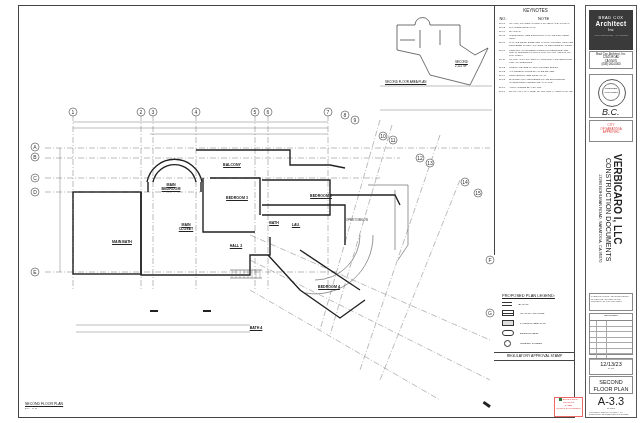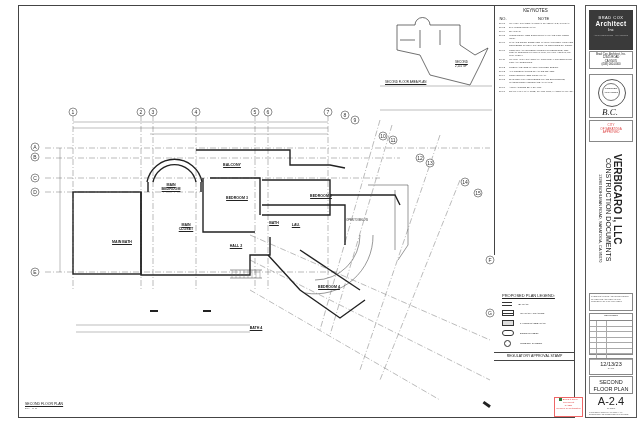--- a/index.html
+++ b/index.html
@@ -8,21 +8,21 @@
     .tb{position:absolute;left:585px;top:5px;width:52px;height:413px;border:1px solid #555;box-sizing:border-box;background:#fff;}
     .logo{position:absolute;left:3px;top:4px;width:44px;height:40px;background:#3a3a3a;color:#fff;text-align:center;}
     .logo .l1{font-size:4px;letter-spacing:.5px;margin-top:5px;}
     .logo .l2{font-size:6.5px;font-weight:bold;letter-spacing:.3px;}
     .logo .l3{font-size:4px;}
     .logo .l4{font-size:2.5px;color:#aaa;margin-top:2px;}
     .addr{position:absolute;left:3px;top:45px;width:44px;height:18px;font-size:2.8px;text-align:center;line-height:3.3px;border:0.5px solid #888;box-sizing:border-box;padding-top:1px;}
     .seal{position:absolute;left:3px;top:68px;width:44px;height:44px;border:0.5px solid #888;box-sizing:border-box;}
     .seal .c{position:absolute;left:8px;top:4px;width:26px;height:26px;border:1.2px solid #555;border-radius:50%;}
     .seal .c2{position:absolute;left:12px;top:8px;width:18px;height:18px;border:.6px solid #777;border-radius:50%;font-size:2.5px;text-align:center;line-height:4px;padding-top:3px;box-sizing:border-box;}
-    .seal .sig{position:absolute;left:12px;top:32px;font-family:Liberation Serif, serif;font-style:italic;font-size:9px;}
+    .seal .sig{position:absolute;left:12px;top:32px;font-family:Liberation Sans, sans-serif;font-style:italic;font-size:9px;}
     .redstamp{position:absolute;left:3px;top:114px;width:44px;height:22px;border:0.5px solid #888;box-sizing:border-box;color:#d44;font-size:3px;text-align:center;line-height:3.5px;padding-top:3px;}
     .proj{position:absolute;left:3px;top:138px;width:44px;height:146px;}
     .vert{position:absolute;transform:rotate(90deg);transform-origin:left top;white-space:nowrap;}
     .pname{left:34px;top:10px;font-size:10px;font-weight:bold;}
     .ptype{left:23px;top:14px;font-size:7px;}
     .paddr{left:14px;top:30px;font-size:4px;}
     .notes{position:absolute;left:3px;top:287px;width:44px;height:18px;border:.5px solid #888;box-sizing:border-box;font-size:2px;line-height:2.6px;padding:1px;color:#555;}
     .rev{position:absolute;left:3px;top:307px;width:44px;height:42px;border:.5px solid #888;box-sizing:border-box;}
     .rev .h{font-size:2.5px;text-align:center;border-bottom:.5px solid #888;height:6px;}
     .rev .row{height:4.5px;border-bottom:.5px solid #aaa;position:relative;}
@@ -346,17 +346,17 @@
   </div>
   <div class="datebox">
     <div class="d">12/13/23</div>
     <div class="s">DATE</div>
   </div>
   <div class="titlebox">
     <div>SECOND</div>
     <div>FLOOR PLAN</div>
   </div>
   <div class="sheetno">
-    <div class="n">A-2.4</div>
+    <div class="n">A-3.3</div>
     <div class="s">SHEET</div>
   </div>
   <div class="footer">THE CONTRACTOR SHALL VERIFY ALL DIMENSIONS AND CONDITIONS IN THE FIELD.</div>
 </div>
 
 </body></html>

